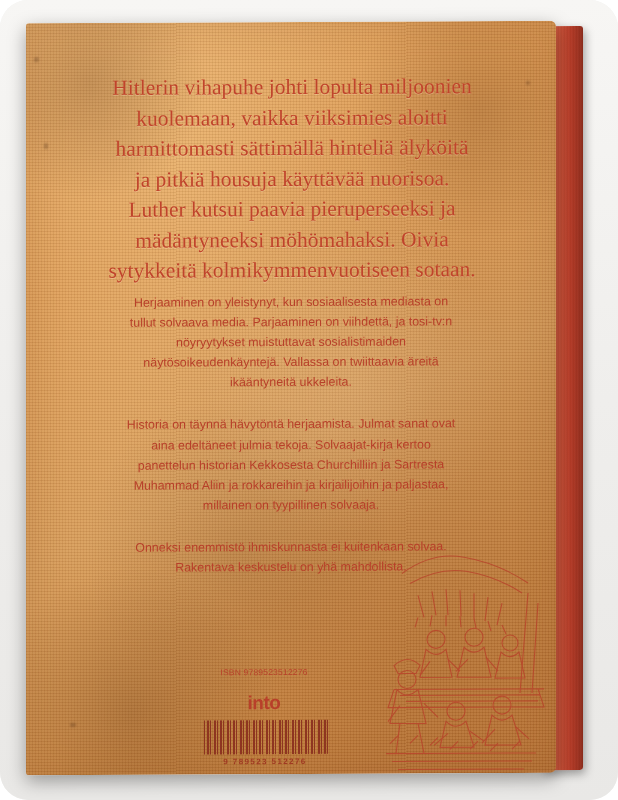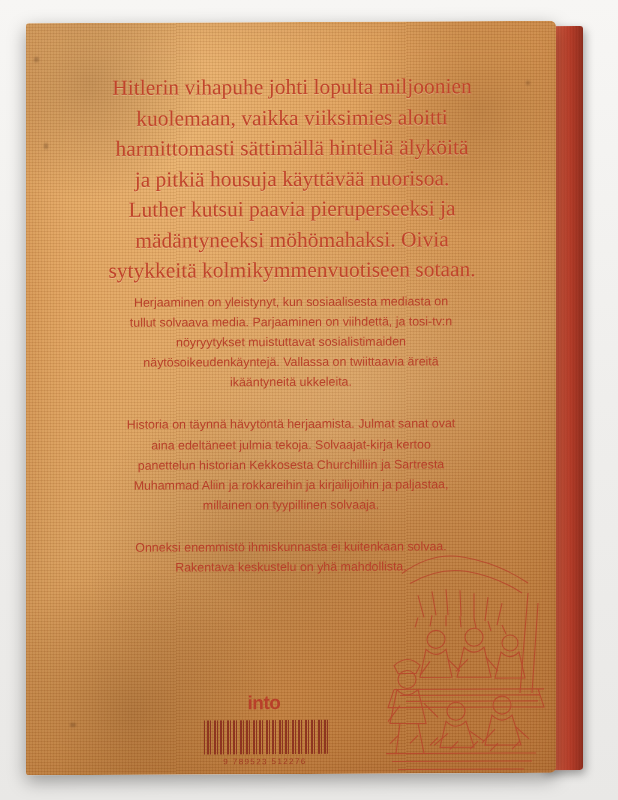--- a/index.html
+++ b/index.html
@@ -13,20 +13,21 @@
     font-family: "Liberation Serif", serif;
     overflow: hidden;
   }
 
   #scene {
     position: relative;
     width: 618px;
     height: 800px;
     background: #f2f2f0;
     overflow: hidden;
+    border-radius: 28px;
   }
 
   
   .photo-bg {
     position: absolute;
     inset: 0;
     background:
       linear-gradient(180deg, #f7f6f4 0%, #efeeec 50%, #e9e8e6 100%);
   }
 
@@ -165,20 +166,21 @@
     color: #b8402a;
     letter-spacing: -0.5px;
   }
 
   .barcode {
     position: absolute;
     left: 168px;
     bottom: 8px;
     width: 142px;
     height: 46px;
+    font-weight: bold;
   }
   .barcode .bars {
     position: absolute;
     left: 10px;
     top: 0;
     width: 124px;
     height: 34px;
     background:
       repeating-linear-gradient(90deg,
         #8e3520 0px, #8e3520 1px, transparent 1px, transparent 3px,
@@ -297,20 +299,21 @@
 
             <path d="M46 310 h150 M52 318 h140 M58 326 h126"></path>
             <path d="M50 300 l8 -8 M70 300 l8 -8 M90 302 l8 -8 M110 306 l8 -8 M130 306 l8 -8 M150 308 l8 -8 M172 306 l8 -8"></path>
 
             <path d="M188 150 l-8 100 M198 160 l-6 90"></path>
           </g>
         </svg>
       </div>
 
       <div class="colophon">
+        <div>ISBN 9789523512276</div>
         <div class="into-logo">into</div>
       </div>
 
       <div class="barcode">
         <div class="bars"></div>
         <div class="digits">9 789523 512276</div>
       </div>
 
       <div class="wear" style="left:8px;  top:34px;  width:5px; height:5px;"></div>
       <div class="wear" style="left:18px; top:120px; width:4px; height:6px;"></div>

